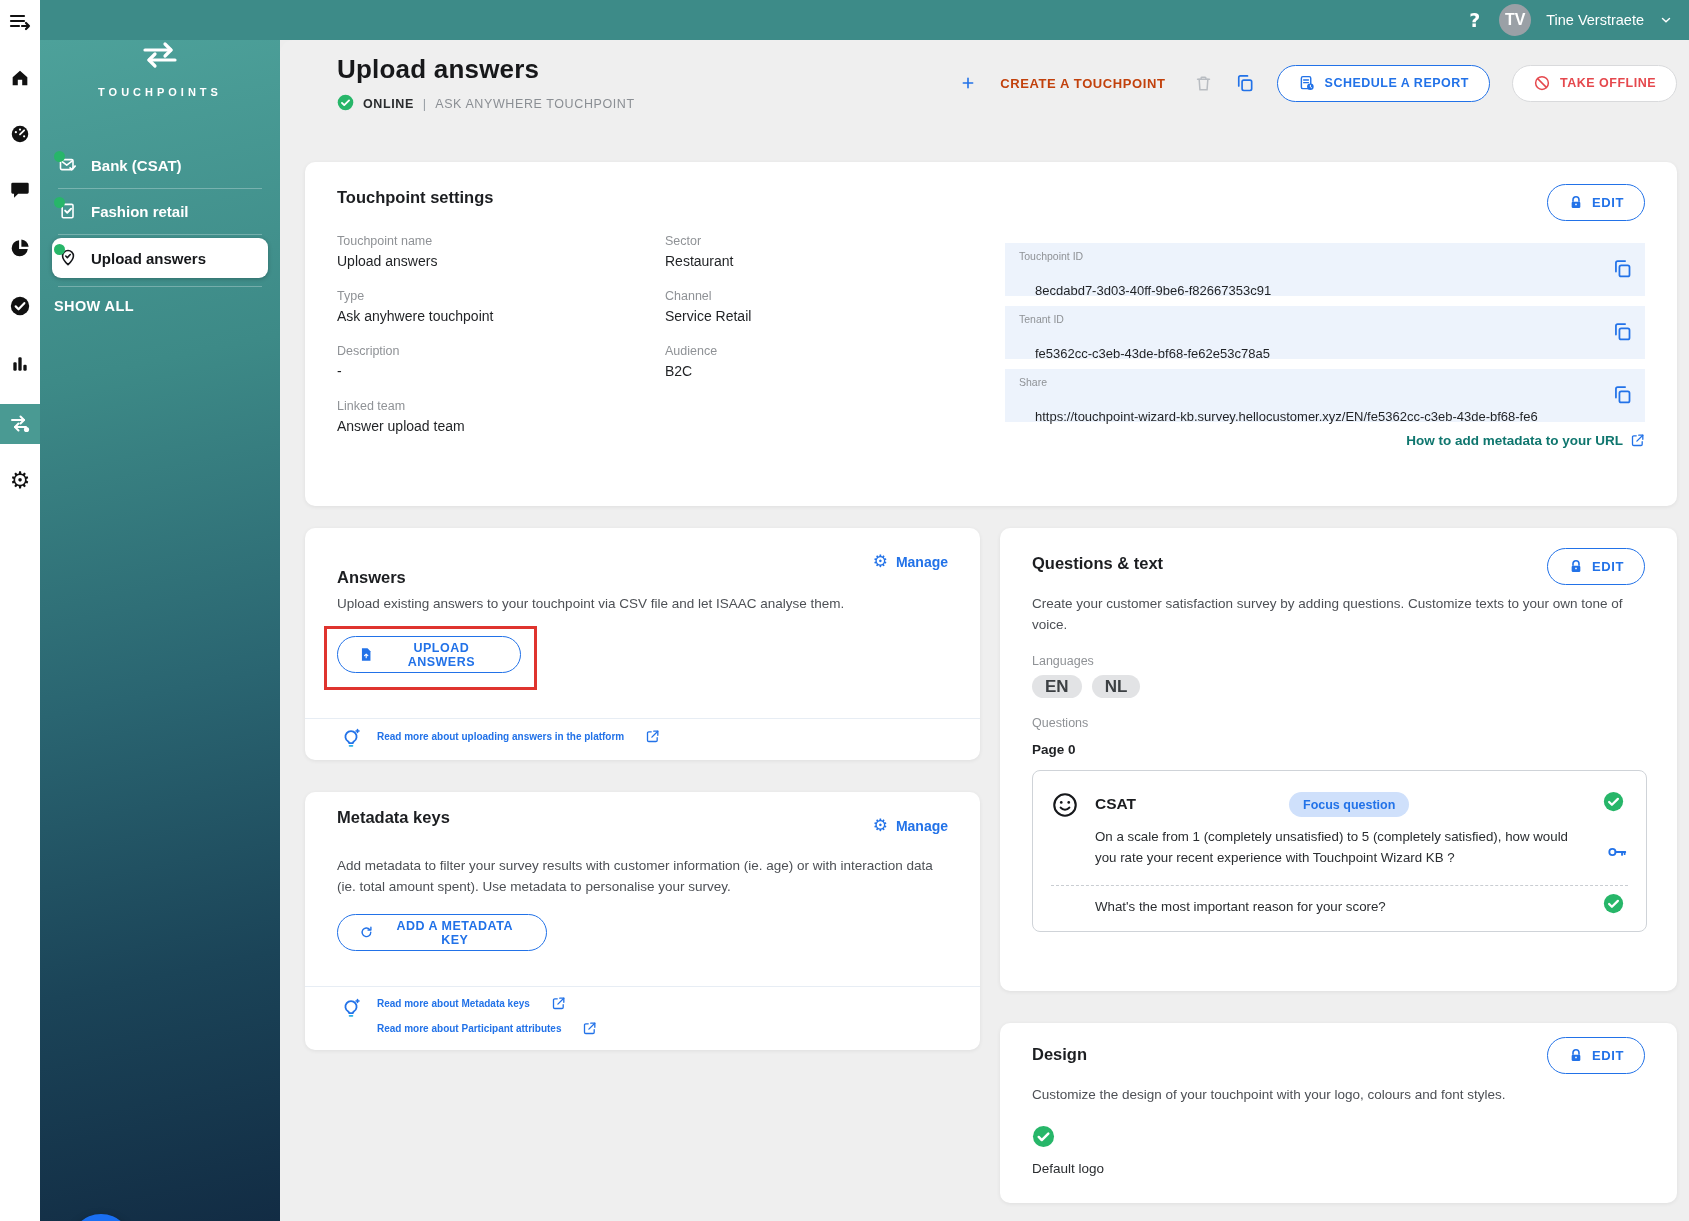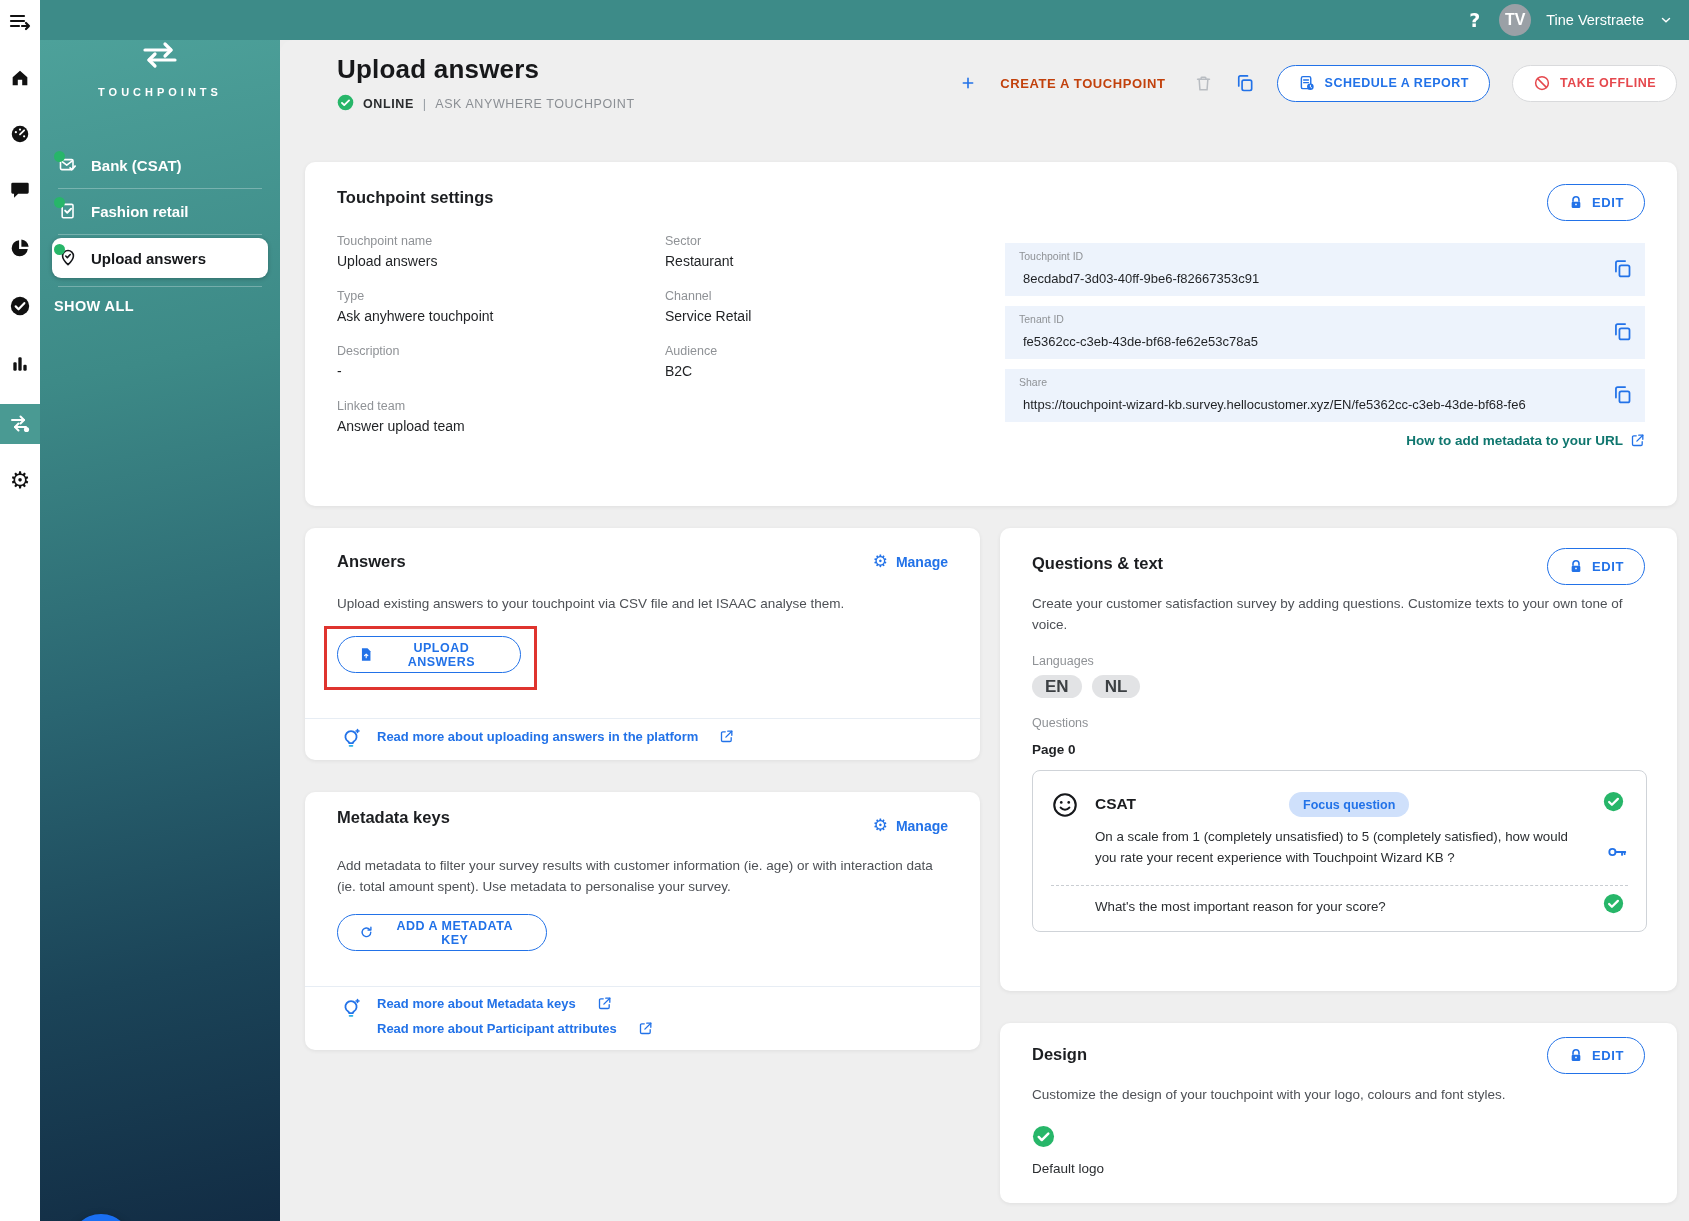--- a/index.html
+++ b/index.html
@@ -58,30 +58,30 @@
 
   .card{position:absolute;background:#fff;border-radius:10px;box-shadow:0 1px 4px rgba(0,0,0,.07)}
   .card-title{position:absolute;font-size:16.5px;font-weight:700;color:#1c1e21}
   .edit-pill{position:absolute;width:98px;height:37px;border-radius:19px;border:1.5px solid #2272e8;
              background:#fff;color:#2272e8;font-size:13px;font-weight:700;letter-spacing:.6px;
              display:flex;align-items:center;justify-content:center;gap:8px;cursor:pointer;font-family:inherit}
   .f-label{font-size:12.5px;color:#8f9296}
   .f-value{font-size:14px;color:#1f2124;margin-top:5px}
   .idbox{position:absolute;left:700px;width:640px;height:53px;background:#edf3fc;border-radius:0}
   .idbox .f-label{position:absolute;left:14px;top:7px;font-size:10.5px}
-  .idbox .f-value{position:absolute;left:14px;top:24px;margin:4px;font-size:13px;white-space:nowrap;
+  .idbox .f-value{position:absolute;left:14px;top:24px;margin:16px;font-size:13px;white-space:nowrap;
                   overflow:hidden;width:570px}
   .copy-btn{position:absolute;right:12px;top:15px;background:none;border:none;cursor:pointer;padding:0}
   .meta-link{position:absolute;display:flex;align-items:center;gap:7px;color:#0f766e;font-size:13.5px;
              font-weight:600;cursor:pointer}
   .manage{position:absolute;display:flex;align-items:center;gap:8px;color:#2272e8;font-size:14px;
           font-weight:600;cursor:pointer}
   .body-text{position:absolute;font-size:13.5px;color:#4d5055;line-height:1.55}
   .divider{position:absolute;height:1px;background:#e7edf4}
-  .bulb-link{position:absolute;display:flex;align-items:center;gap:21px;color:#2272e8;font-size:13px;
+  .bulb-link{position:absolute;display:flex;align-items:center;gap:21px;color:#2272e8;font-size:10px;
              font-weight:600;cursor:pointer}
   .annotation{position:absolute;border:3px solid #df342e;z-index:5;pointer-events:none}
   .chip{display:inline-flex;align-items:center;justify-content:center;height:23px;padding:0 13px;
         border-radius:12px;background:#e2e3e5;color:#3c4043;font-size:17px;font-weight:600}
   .qbox{position:absolute;border:1px solid #cfd3d8;border-radius:8px;background:#fff}
   .badge{position:absolute;height:25px;padding:0 14px;border-radius:13px;background:#cfe0fb;color:#2272e8;
          font-size:12.5px;font-weight:600;display:flex;align-items:center}
   .dashed{position:absolute;border-top:1.5px dashed #c9cdd2;height:0}
 </style>
 </head>
@@ -342,21 +342,21 @@
       <span>How to add metadata to your URL</span>
       <svg width="15" height="15" viewBox="0 0 24 24" fill="none" stroke="#2272e8" stroke-width="2.1" stroke-linecap="round" stroke-linejoin="round">
           <path d="M10 4.5H6a2 2 0 0 0-2 2V18a2 2 0 0 0 2 2h11.5a2 2 0 0 0 2-2v-4"></path>
           <path d="M14 3.5h6.5V10"></path>
           <path d="M20.5 3.5 11 13"></path>
         </svg>
     </div>
   </section>
 
   <section class="card" style="left:25px;top:488px;width:675px;height:232px">
-    <div class="card-title" style="left:32px;top:24px">Answers</div>
+    <div class="card-title" style="left:32px;top:40px">Answers</div>
     <div class="manage" style="right:32px;top:25px">
       <span class="glyph" style="font-size:17px;line-height:1">⚙</span>
       <span>Manage</span>
     </div>
     <div class="body-text" style="left:32px;top:66px;width:600px">Upload existing answers to your touchpoint via CSV file and let ISAAC analyse them.</div>
 
     <div class="annotation" style="left:19px;top:98px;width:207px;height:58px"></div>
     <button class="pill" style="position:absolute;left:32px;top:108px;width:184px">
       <svg width="17" height="17" viewBox="0 0 24 24">
           <path d="M6 2.5h8.5L19 7v14.5H6z" fill="#2272e8"></path>

